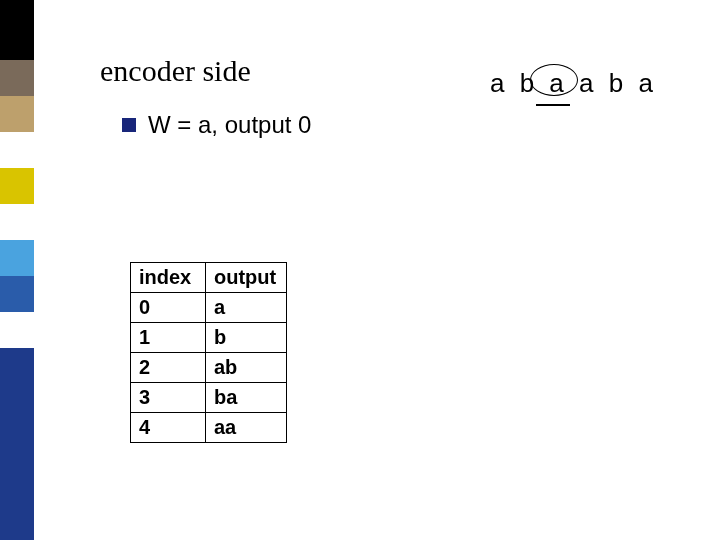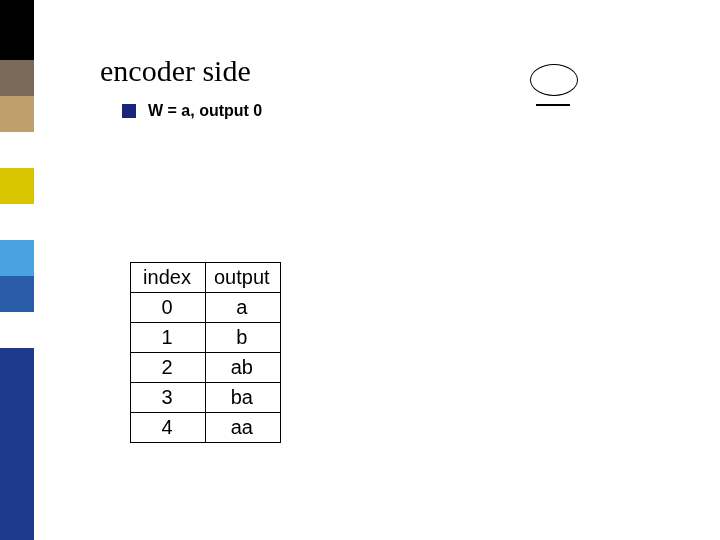--- a/index.html
+++ b/index.html
@@ -9,21 +9,20 @@
     height: 540px;
     background: #ffffff;
     font-family: "Times New Roman", Times, serif;
     color: #000000;
     overflow: hidden;
   }
   .slide {
     position: relative;
     width: 720px;
     height: 444px;
-    text-align: center;
   }
   .colorbar {
     position: absolute;
     left: 0;
     top: 0;
     width: 34px;
     height: 540px;
   }
   .colorbar .seg {
     width: 34px;
@@ -31,24 +30,24 @@
   .title {
     position: absolute;
     left: 100px;
     top: 54px;
     font-size: 30px;
     font-weight: 400;
   }
   .bullets {
     position: absolute;
     left: 122px;
-    top: 100px;
+    top: 108px;
     font-family: Arial, Helvetica, sans-serif;
-    font-size: 16px;
-    font-weight: 700;
+    font-size: 24px;
+    font-weight: 400;
     line-height: 1.38;
   }
   .bullet {
     display: flex;
     align-items: center;
   }
   .bullet .sq {
     width: 14px;
     height: 14px;
     background: #2f3e9e; 
@@ -81,20 +80,21 @@
     left: 130px;
     top: 262px;
     border-collapse: collapse;
     font-family: Arial, Helvetica, sans-serif;
     font-size: 20px;
   }
   .tbl td {
     border: 1.5px solid #000;
     padding: 3px 10px 3px 8px;
     min-width: 48px;
+    font-weight: bold;
   }
   .tbl td.idx {
     min-width: 56px;
   }
 </style>
 </head>
 <body>
 
 <div class="slide">
 
@@ -114,20 +114,21 @@
 
   <div class="title">encoder side</div>
 
   <div class="bullets">
     <div class="bullet">
       <span class="sq" style="background:#18267a"></span>
       <span>W = a, output   0</span>
     </div>
   </div>
 
+  <div class="seq">a b a a b a</div>
 
   <div class="ellipse" style="left:530px; top:64px; width:46px; height:30px;"></div>
 
   <div class="under" style="left:536px; top:104px; width:34px;"></div>
 
   <table class="tbl">
     <tbody>
         <tr>
       <td class="idx">index</td>
       <td>output</td>

